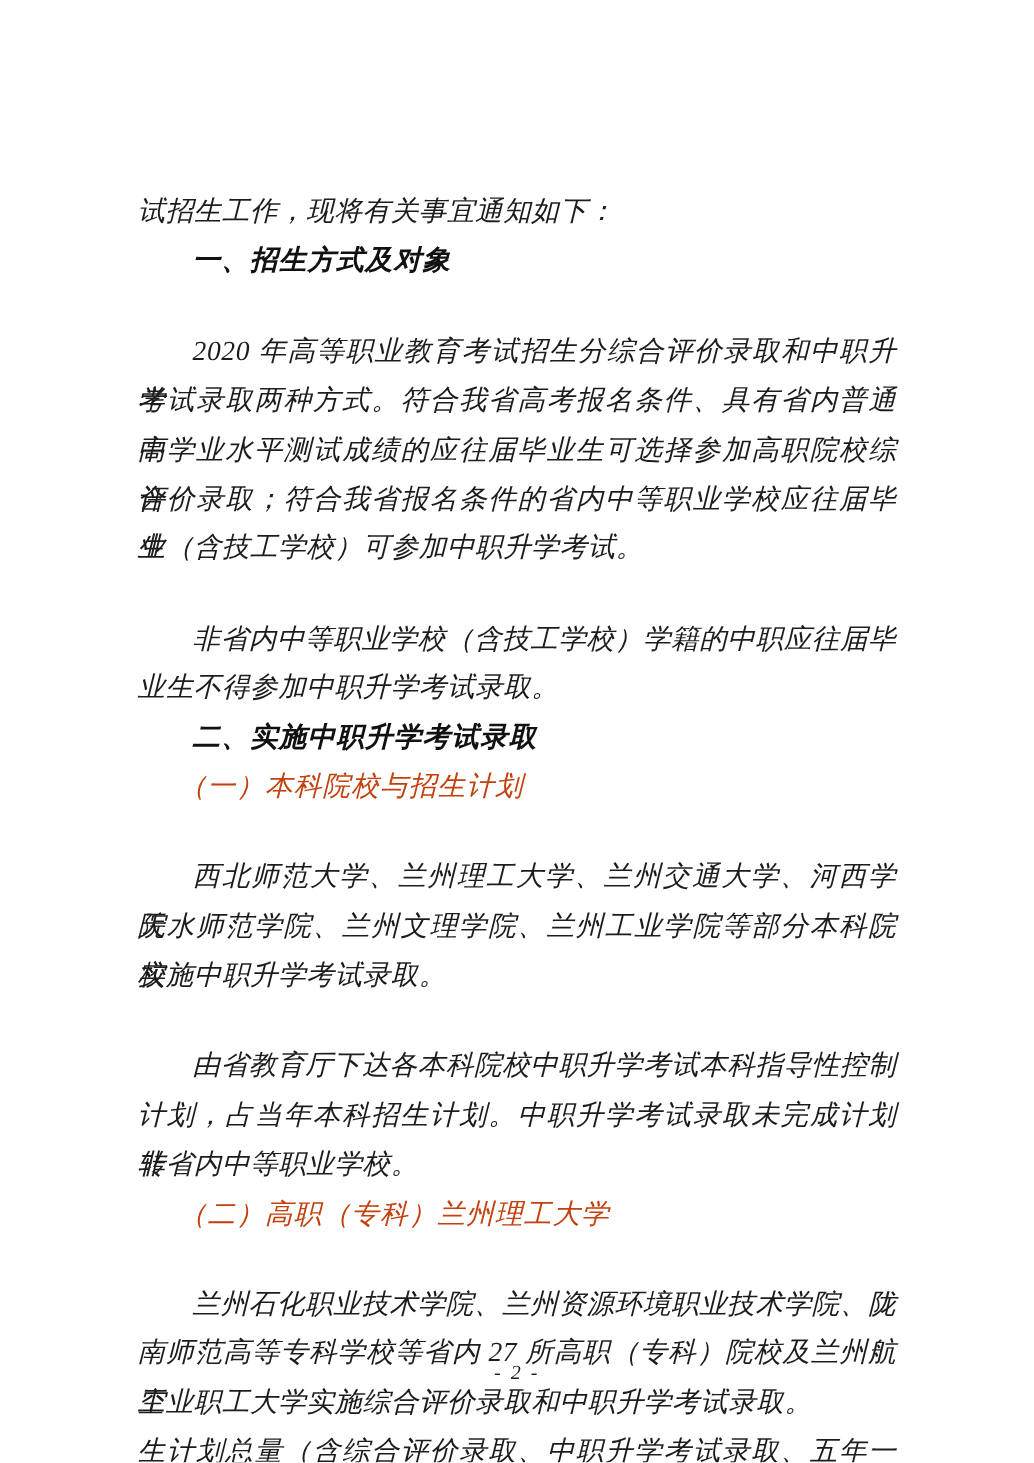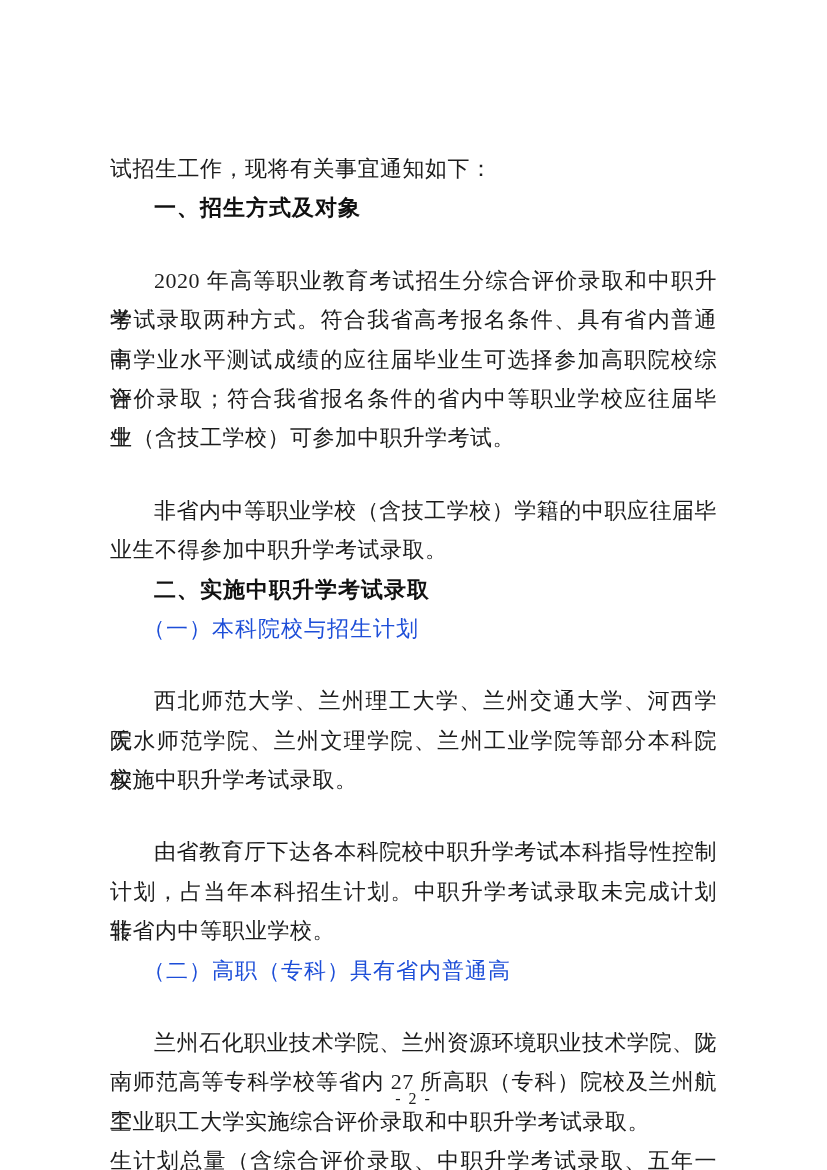--- a/index.html
+++ b/index.html
@@ -8,20 +8,21 @@
     background: #ffffff;
   }
   .page {
     position: relative;
     width: 827px;
     height: 1170px;
     background: #ffffff;
     overflow: hidden;
     font-family: "Liberation Serif", "DejaVu Serif", serif;
     color: #1c1c1c;
+    font-style: italic;
   }
   .content {
     position: absolute;
     left: 110px;
     top: 149px;
     width: 607px;
   }
   .line {
     font-size: 22px;
     height: 39.4px;
@@ -41,21 +42,21 @@
   .para-end { text-indent: 0; }
   .heading1 {
     font-family: "Liberation Sans", "DejaVu Sans", sans-serif;
     font-weight: 700;
     color: #111111;
     text-indent: 44px;
     letter-spacing: 1px;
   }
   .subheading {
     font-weight: 500;
-    color: #1d4ed8;
+    color: #c2410c;
     text-indent: 33px;
     letter-spacing: 1px;
   }
   .footer {
     position: absolute;
     left: 0;
     right: 0;
     top: 1090px;
     text-align: center;
     font-size: 16px;
@@ -79,20 +80,20 @@
       <div class="line para-start">非省内中等职业学校（含技工学校）学籍的中职应往届毕</div>
       <div class="line para-end">业生不得参加中职升学考试录取。</div>
       <div class="line heading1">二、实施中职升学考试录取</div>
       <div class="line subheading">（一）本科院校与招生计划</div>
       <div class="line para-start">西北师范大学、兰州理工大学、兰州交通大学、河西学院、</div>
       <div class="line para-line">天水师范学院、兰州文理学院、兰州工业学院等部分本科院校</div>
       <div class="line para-end">实施中职升学考试录取。</div>
       <div class="line para-start">由省教育厅下达各本科院校中职升学考试本科指导性控制</div>
       <div class="line para-line">计划，占当年本科招生计划。中职升学考试录取未完成计划转</div>
       <div class="line para-end">非省内中等职业学校。</div>
-      <div class="line subheading">（二）高职（专科）具有省内普通高</div>
+      <div class="line subheading">（二）高职（专科）兰州理工大学</div>
       <div class="line para-start">兰州石化职业技术学院、兰州资源环境职业技术学院、陇</div>
       <div class="line para-line">南师范高等专科学校等省内 27 所高职（专科）院校及兰州航空</div>
       <div class="line para-end">工业职工大学实施综合评价录取和中职升学考试录取。</div>
       <div class="line para-line">生计划总量（含综合评价录取、中职升学考试录取、五年一贯</div>
     </div>
   <div class="footer">- 2 -</div>
 </div>
 
 </body></html>

